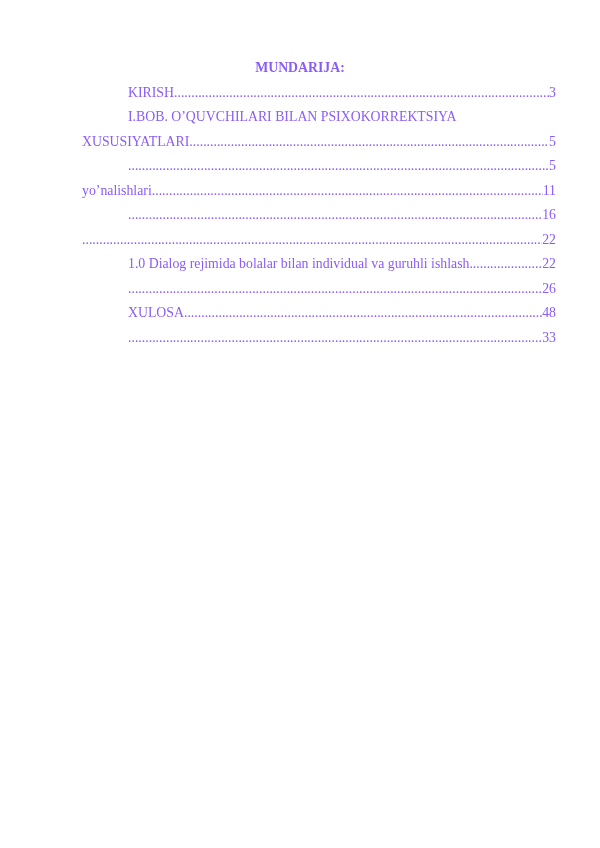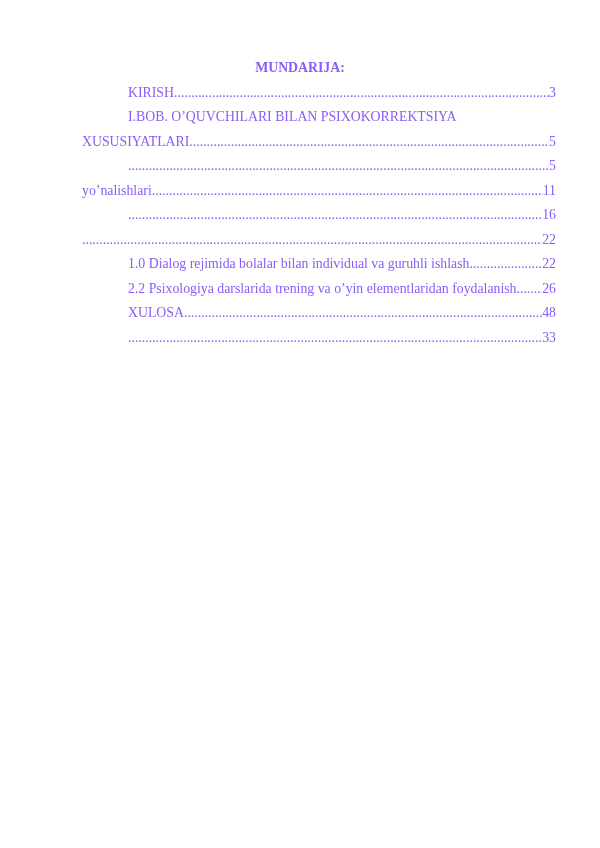--- a/index.html
+++ b/index.html
@@ -100,21 +100,20 @@
     <span class="pg">22</span>
   </div>
 
   <div class="row indent">
     <span class="t">1.0 Dialog rejimida bolalar bilan individual va guruhli ishlash</span>
     <span class="leader">........................................................................................................................................................................................................................................................................................................................</span>
     <span class="pg">22</span>
   </div>
 
   <div class="row indent">
-    <span class="t">2.2 Psixologiya darslarida trening va o’yin elementlaridan foydalanish</span>
     <span class="leader">........................................................................................................................................................................................................................................................................................................................</span>
     <span class="pg">26</span>
   </div>
 
   <div class="row bold indent">
     <span class="t">XULOSA</span>
     <span class="leader">........................................................................................................................................................................................................................................................................................................................</span>
     <span class="pg">48</span>
   </div>
 

